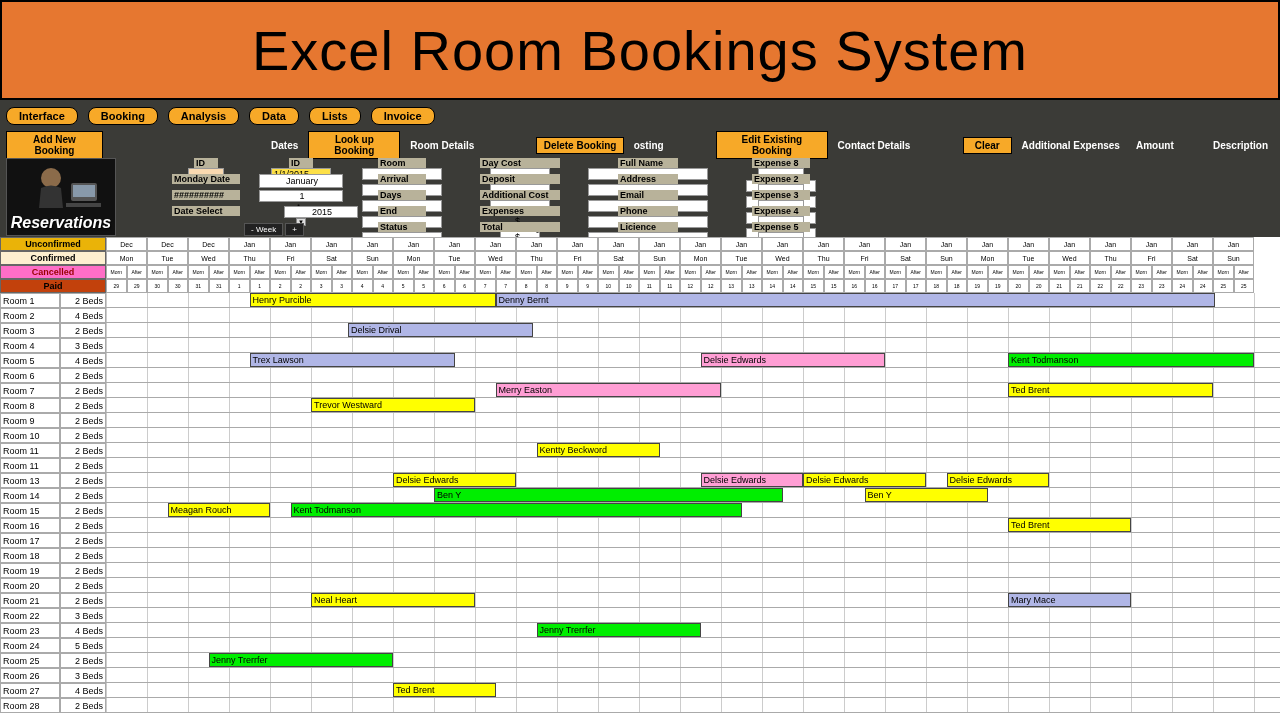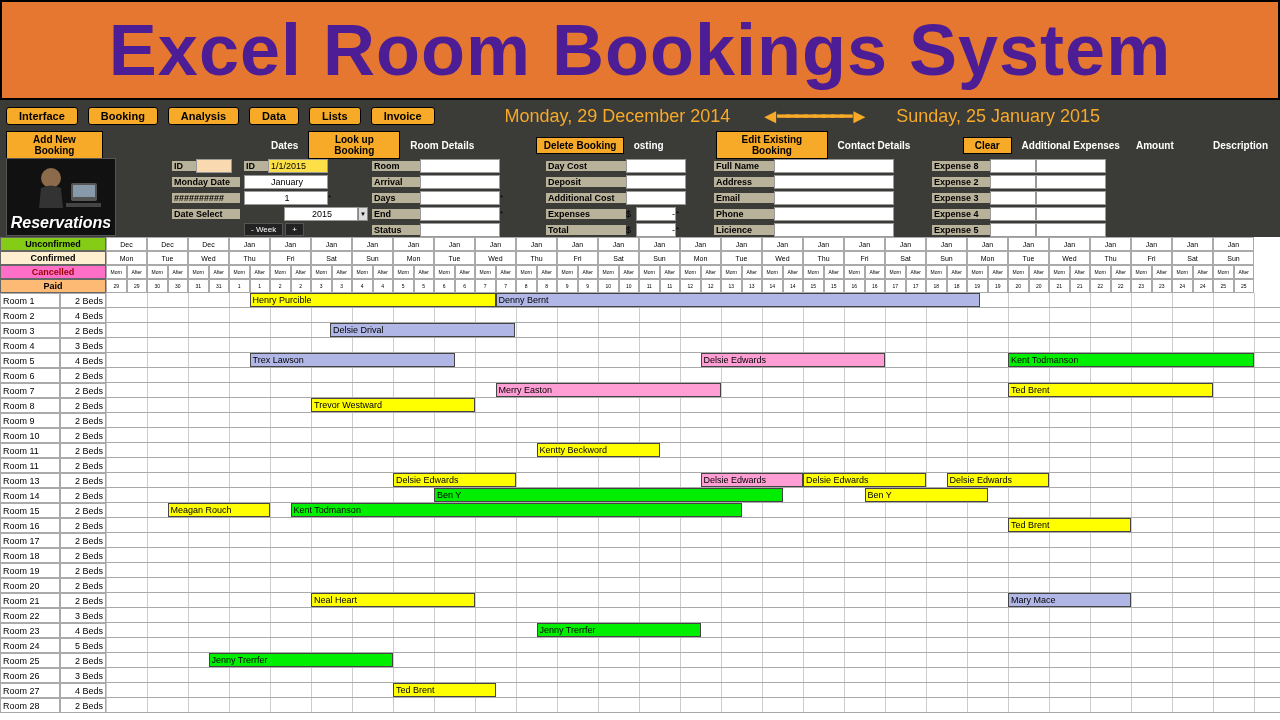--- a/index.html
+++ b/index.html
@@ -1,49 +1,49 @@
 <!DOCTYPE html>
 <html><head>
 <meta charset="utf-8">
 <style>
   * { box-sizing: border-box; margin: 0; padding: 0; font-family: Arial, sans-serif; }
   body { background: #fff; width: 1280px; height: 720px; overflow: hidden; }
   .banner { background: #e67730; border: 2px solid #000; height: 100px; display: flex; align-items: center; justify-content: center; }
-  .banner-title { color: #4c1d95; font-size: 72px; font-weight: 700; letter-spacing: 1px; }
+  .banner-title { color: #000000; font-size: 56px; font-weight: 400; letter-spacing: 1px; }
   .workspace { background: #3b3b37; padding: 4px 6px 0 6px; }
   .nav-row { display: flex; align-items: center; gap: 10px; height: 24px; }
-  .nav-btn { background: #f7a928; border: 1px solid #000; color: #000; font-weight: bold; font-size: 11px; padding: 2px 12px; cursor: pointer; border-radius: 3px; }
+  .nav-btn { background: #f7a928; border: 1px solid #000; color: #000; font-weight: bold; font-size: 11px; padding: 2px 12px; cursor: pointer; border-radius: 8px; }
   .date-range { display: flex; align-items: center; gap: 30px; margin-left: 60px;}
   .date-text { color: #f7a928; font-size: 18px; }
   .arrow { color: #f7a928; font-size: 20px; letter-spacing: -3px;}
   .act-row { display: flex; align-items: center; height: 22px; margin-top: 6px; gap: 4px; }
   .act-btn { background: #f7a928; border: 1px solid #000; color: #000; font-weight: bold; font-size: 10px; padding: 2px 6px; cursor: pointer; }
   .section-lbl { color: #fff; font-size: 10px; font-weight: bold; padding: 0 6px; white-space: nowrap; }
   .form-area { display: flex; align-items: flex-start; gap: 4px; margin-top: 2px; }
   .reservations-block { width: 110px; height: 78px; background: #111; border: 1px solid #555; position: relative; display:flex; align-items:flex-end; justify-content:center; }
   .reservations-block svg { position:absolute; top:4px; }
   .reservations-label { color:#fff; font-size:16px; font-style:italic; font-weight:bold; padding-bottom:3px; text-shadow:1px 1px 2px #000;}
   .form-col { display: flex; flex-direction: column; gap: 1px; }
-  .form-row { display: flex; align-items: center; height: 15px; }
+  .form-row { display: flex; align-items: center; height: 15px; flex-direction: column; }
   .flbl { font-size: 9px; font-weight: bold; width: 68px; text-align: left; padding-left:2px;}
   .flbl.light { background: #b8b29a; }
   .fval { background: #fff; border: 1px solid #999; font-size: 9px; width: 60px; height: 14px; padding-left:2px;}
   .fval.wide { width: 80px; }
   .dropdown-ind { width:10px; height:14px; background:#ddd; border:1px solid #888; display:flex; align-items:center; justify-content:center; font-size:6px;}
   .week-btns { display:flex; gap:2px; margin-top:1px;}
   .wk-btn { background:#222; color:#fff; border:1px solid #555; font-size:8px; padding:1px 6px; cursor:pointer;}
   .star { font-size:8px; color:#000; width:8px;}
   
   .legend-cal-area { display:flex; }
   .legend-col { width: 106px; }
   .legend-item { height: 14px; border: 1px solid #666; font-size: 9px; font-weight: bold; display:flex; align-items:center; justify-content:center;}
-  .leg-unconf { background: #84cc16; }
+  .leg-unconf { background: #eab308; }
   .leg-conf { background: #fdefd0; }
   .leg-canc { background: #ff6ec7; color:#900; }
-  .leg-paid { background: #fdba74; }
+  .leg-paid { background: #c2410c; }
   
   .cal-head { flex:1; overflow:hidden;}
   .cal-row { display:flex; height:14px; }
   .cal-cell { width: 20.5px; flex-shrink:0; border:0.5px solid #aaa; font-size:7px; display:flex; align-items:center; justify-content:center; background:#fff;}
   .cal-cell.half { width: 10.25px; font-size:5px;}
   
   .grid-area { display:flex; flex-direction:column; }
   .room-row { display:flex; height:15px; }
   .room-label { width:60px; border:0.5px solid #aaa; font-size:9px; padding-left:2px; display:flex; align-items:center; background:#fff;}
   .room-beds { width:46px; border:0.5px solid #aaa; font-size:9px; text-align:right; padding-right:2px; display:flex; align-items:center; justify-content:flex-end; background:#fff;}
@@ -62,25 +62,20 @@
 </div>
 
 <div class="workspace">
   <div class="nav-row">
     <button class="nav-btn">Interface</button>
     <button class="nav-btn">Booking</button>
     <button class="nav-btn">Analysis</button>
     <button class="nav-btn">Data</button>
     <button class="nav-btn">Lists</button>
     <button class="nav-btn">Invoice</button>
-    <div class="date-range">
-      <span class="date-text">Monday, 29 December 2014</span>
-      <span class="arrow">◄━━━━━━━━►</span>
-      <span class="date-text">Sunday, 25 January 2015</span>
-    </div>
   </div>
 
   <div class="act-row">
     <button class="act-btn" style="width:100px">Add New Booking</button>
     <div style="width:160px"></div>
     <span class="section-lbl">Dates</span>
     <button class="act-btn" style="width:95px">Look up Booking</button>
     <span class="section-lbl">Room Details</span>
     <div style="width:50px"></div>
     <button class="act-btn" style="width:90px">Delete Booking</button>
@@ -445,33 +440,33 @@
       </div>
     </div>
 </div>
 
 <div class="grid-area" id="grid-area">
     <div class="room-row">
       <div class="room-label">Room 1</div>
       <div class="room-beds">2 Beds</div>
       <div class="gantt" style="background-size: 41px 100%;">
         <div class="booking st-unconf" style="left: 143.5px; width: 246px;">Henry Purcible</div>
-        <div class="booking st-conf" style="left: 389.5px; width: 484px;">Denny Bernt</div>
+        <div class="booking st-conf" style="left: 389.5px; width: 719px;">Denny Bernt</div>
       </div>
     </div>
     <div class="room-row">
       <div class="room-label">Room 2</div>
       <div class="room-beds">4 Beds</div>
       <div class="gantt" style="background-size: 41px 100%;"></div>
     </div>
     <div class="room-row">
       <div class="room-label">Room 3</div>
       <div class="room-beds">2 Beds</div>
       <div class="gantt" style="background-size: 41px 100%;">
-        <div class="booking st-conf" style="left: 224px; width: 184.5px;">Delsie Drival</div>
+        <div class="booking st-conf" style="left: 242px; width: 184.5px;">Delsie Drival</div>
       </div>
     </div>
     <div class="room-row">
       <div class="room-label">Room 4</div>
       <div class="room-beds">3 Beds</div>
       <div class="gantt" style="background-size: 41px 100%;"></div>
     </div>
     <div class="room-row">
       <div class="room-label">Room 5</div>
       <div class="room-beds">4 Beds</div>

